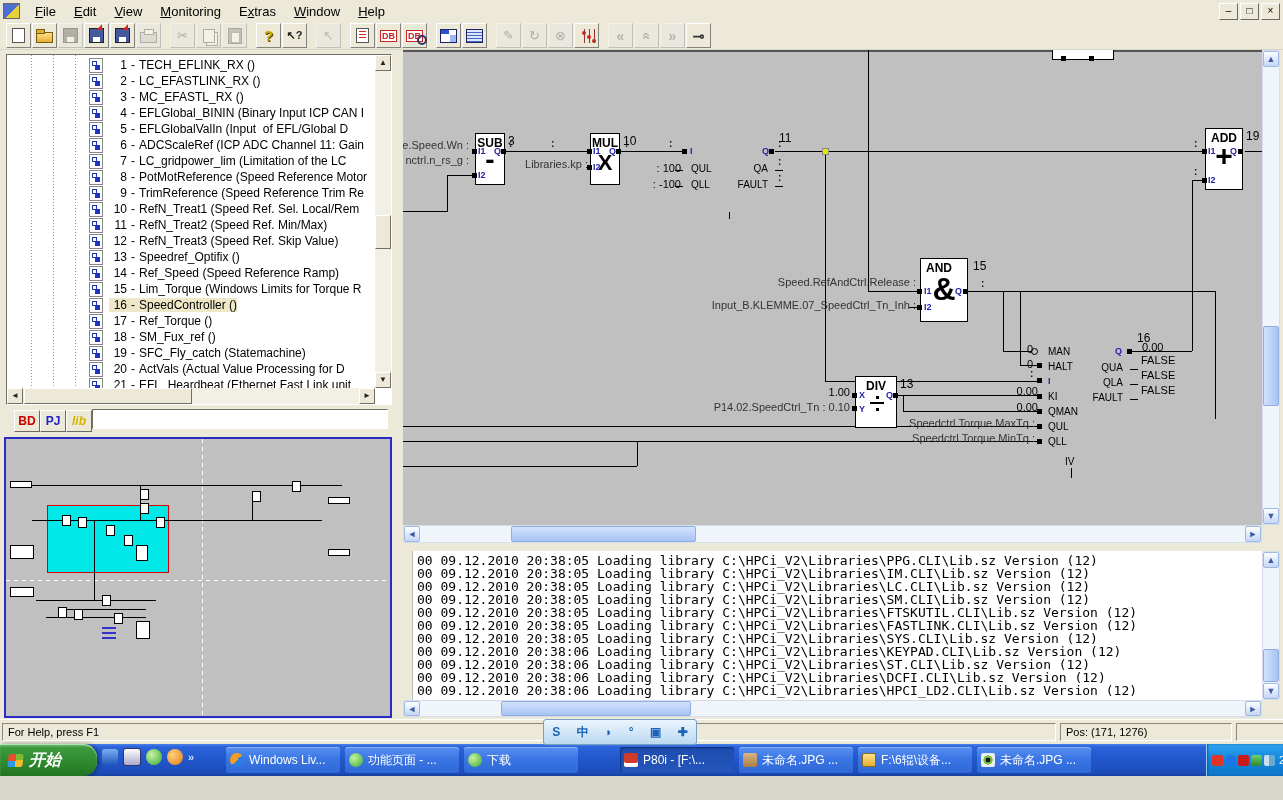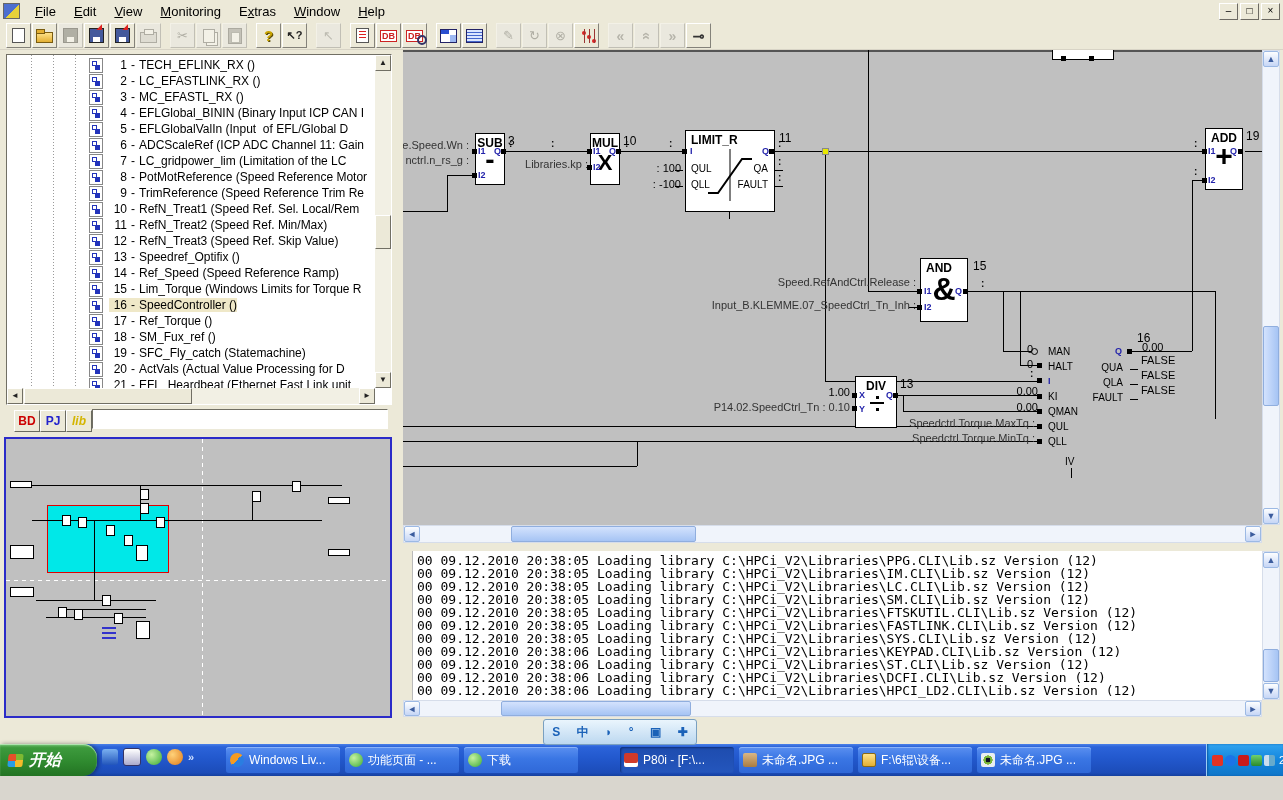--- a/index.html
+++ b/index.html
@@ -491,27 +491,20 @@
       <span class="bsym" style="top:16px;font-size:22px">X</span>
     </div>
     <span class="bid" style="left:220px;top:84px">10</span>
     <i class="pin" style="left:184px;top:99px"></i>
     <i class="pin" style="left:184px;top:115px"></i>
     <i class="pin" style="left:213px;top:99px"></i>
     <span class="pl" style="left:190px;top:96px">I1</span>
     <span class="pl" style="left:190px;top:112px">I2</span>
     <span class="pl" style="left:206px;top:96px">Q</span>
 
-    <div class="blk" style="left:282px;top:80px;width:90px;height:82px">
-      <span class="btitle l">LIMIT_R</span>
-      <svg width="54" height="56" style="position:absolute;left:18px;top:16px">
-        <line x1="26" y1="2" x2="26" y2="54" stroke="#000" stroke-width="1"></line>
-        <polyline points="4,46 14,46 38,12 48,12" fill="none" stroke="#000" stroke-width="2"></polyline>
-      </svg>
-    </div>
     <span class="bid" style="left:376px;top:81px">11</span>
     <i class="pin" style="left:279px;top:99px"></i>
     <i class="pin" style="left:366px;top:99px"></i>
     <span class="pl" style="left:287px;top:96px">I</span>
     <span class="pk" style="left:288px;top:113px">QUL</span>
     <span class="pk" style="left:288px;top:129px">QLL</span>
     <span class="pl" style="left:359px;top:96px">Q</span>
     <span class="pk pkr" style="left:330px;top:113px;width:35px">QA</span>
     <span class="pk pkr" style="left:318px;top:129px;width:47px">FAULT</span>
 
@@ -640,20 +633,25 @@
     <div class="xbtn" style="left:0;top:0;width:16px;height:16px">▲</div>
     <div class="xthumb" style="left:0;top:97px;width:16px;height:33px"></div>
     <div class="xbtn" style="left:0;bottom:0;width:16px;height:16px">▼</div>
   </div>
   <div class="xsb" style="left:403px;top:700px;width:859px;height:17px">
     <div class="xbtn" style="left:0;top:0;width:16px;height:15px">◄</div>
     <div class="xthumb h" style="left:97px;top:0;width:190px;height:15px"></div>
     <div class="xbtn" style="right:0;top:0;width:16px;height:15px">►</div>
   </div>
 
+  <div id="statusbar">
+    <div class="sfield" style="left:2px;width:1054px">For Help, press F1</div>
+    <div class="sfield" style="left:1060px;width:172px">Pos: (171, 1276)</div>
+    <div class="sfield" style="left:1236px;width:60px"></div>
+  </div>
   <div id="imebar">
 
   <span class="imeico">S</span>
       <span class="imeico">中</span>
       <span class="imeico">◗</span>
       <span class="imeico">°</span>
       <span class="imeico">▣</span>
       <span class="imeico">✚</span>
     </div>
 

